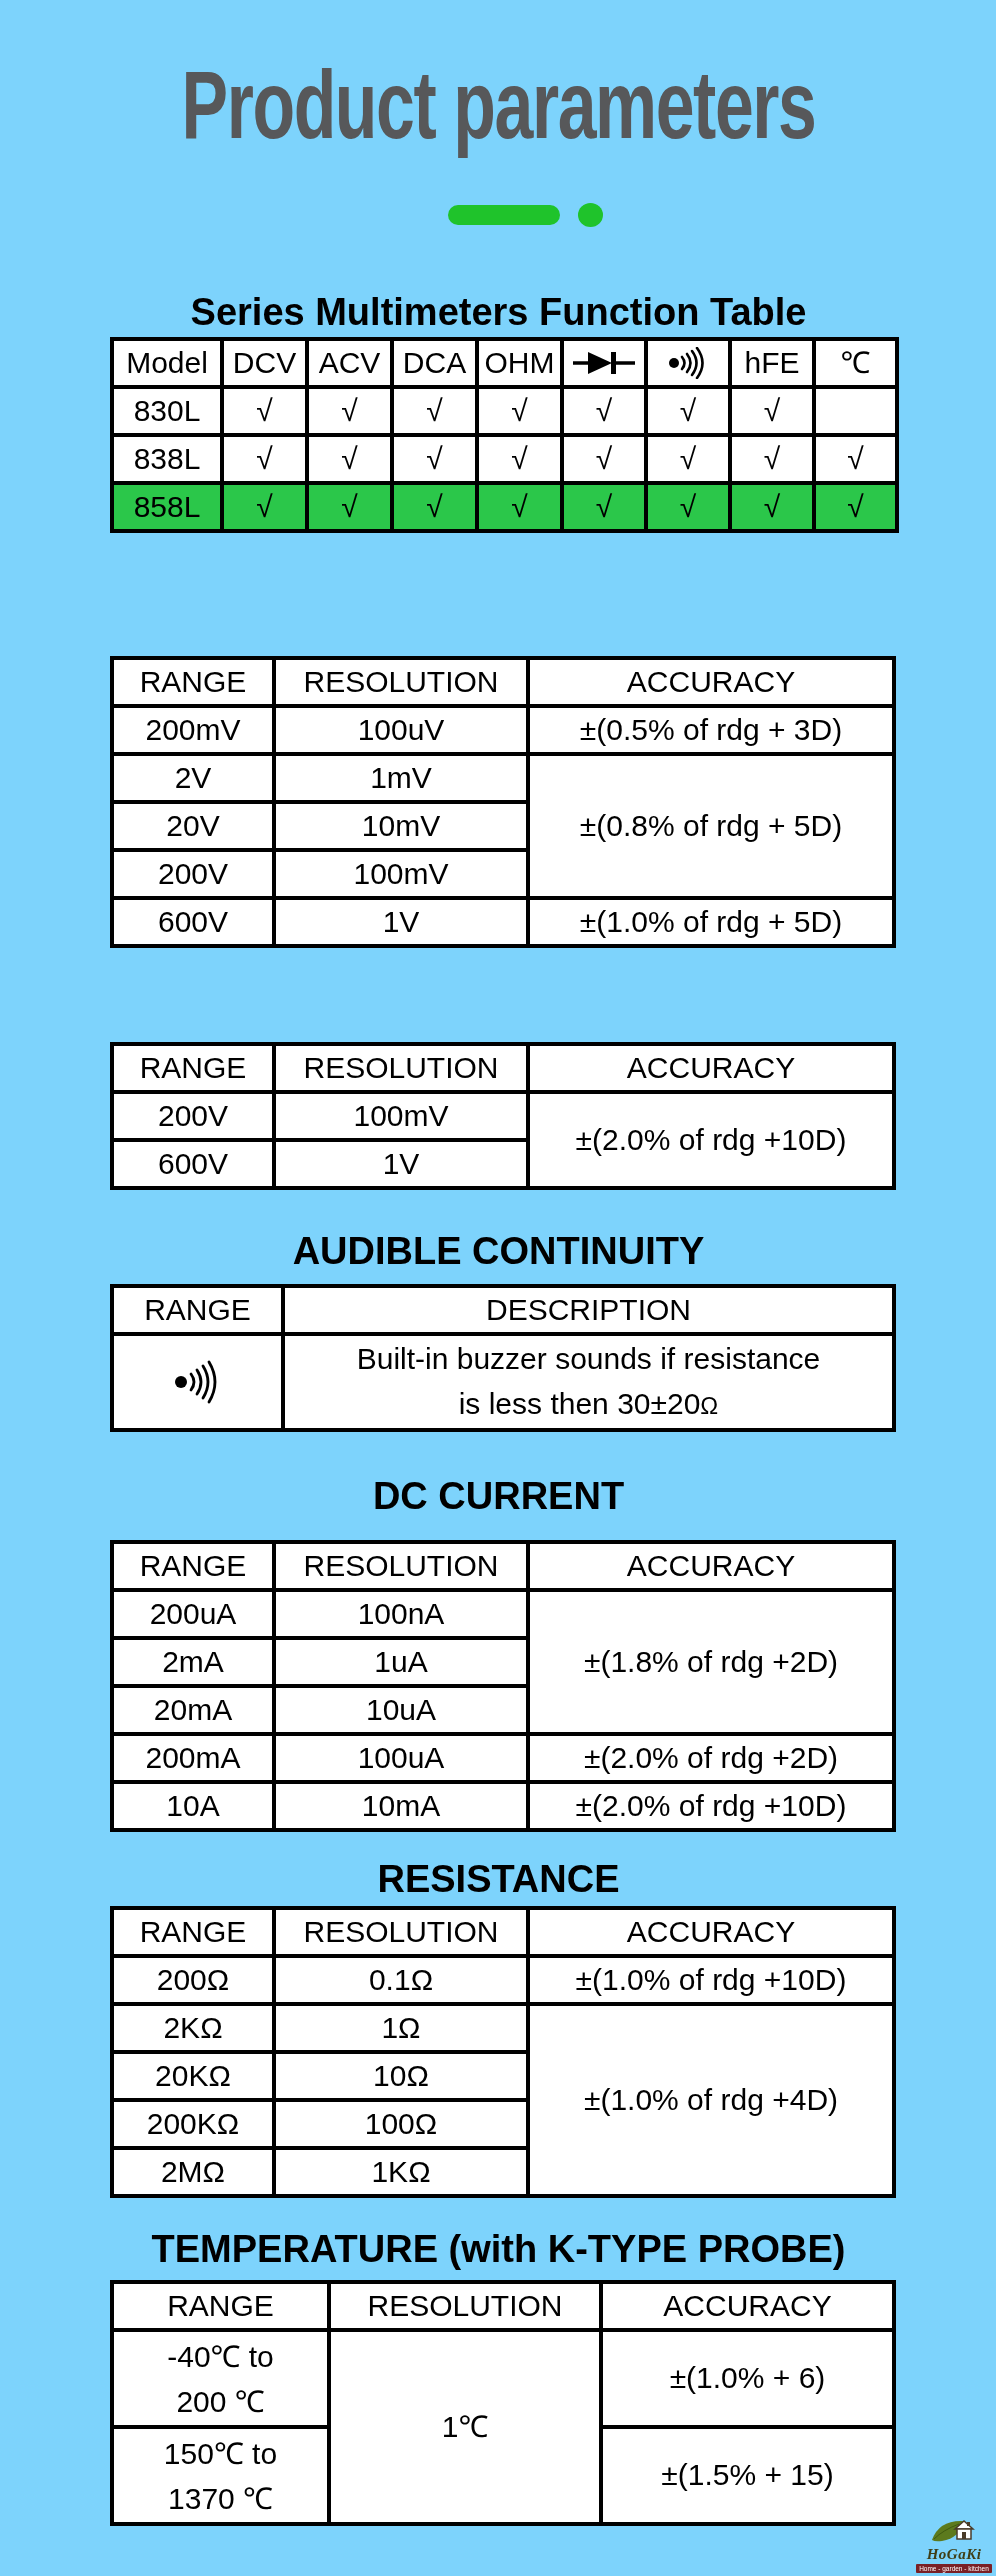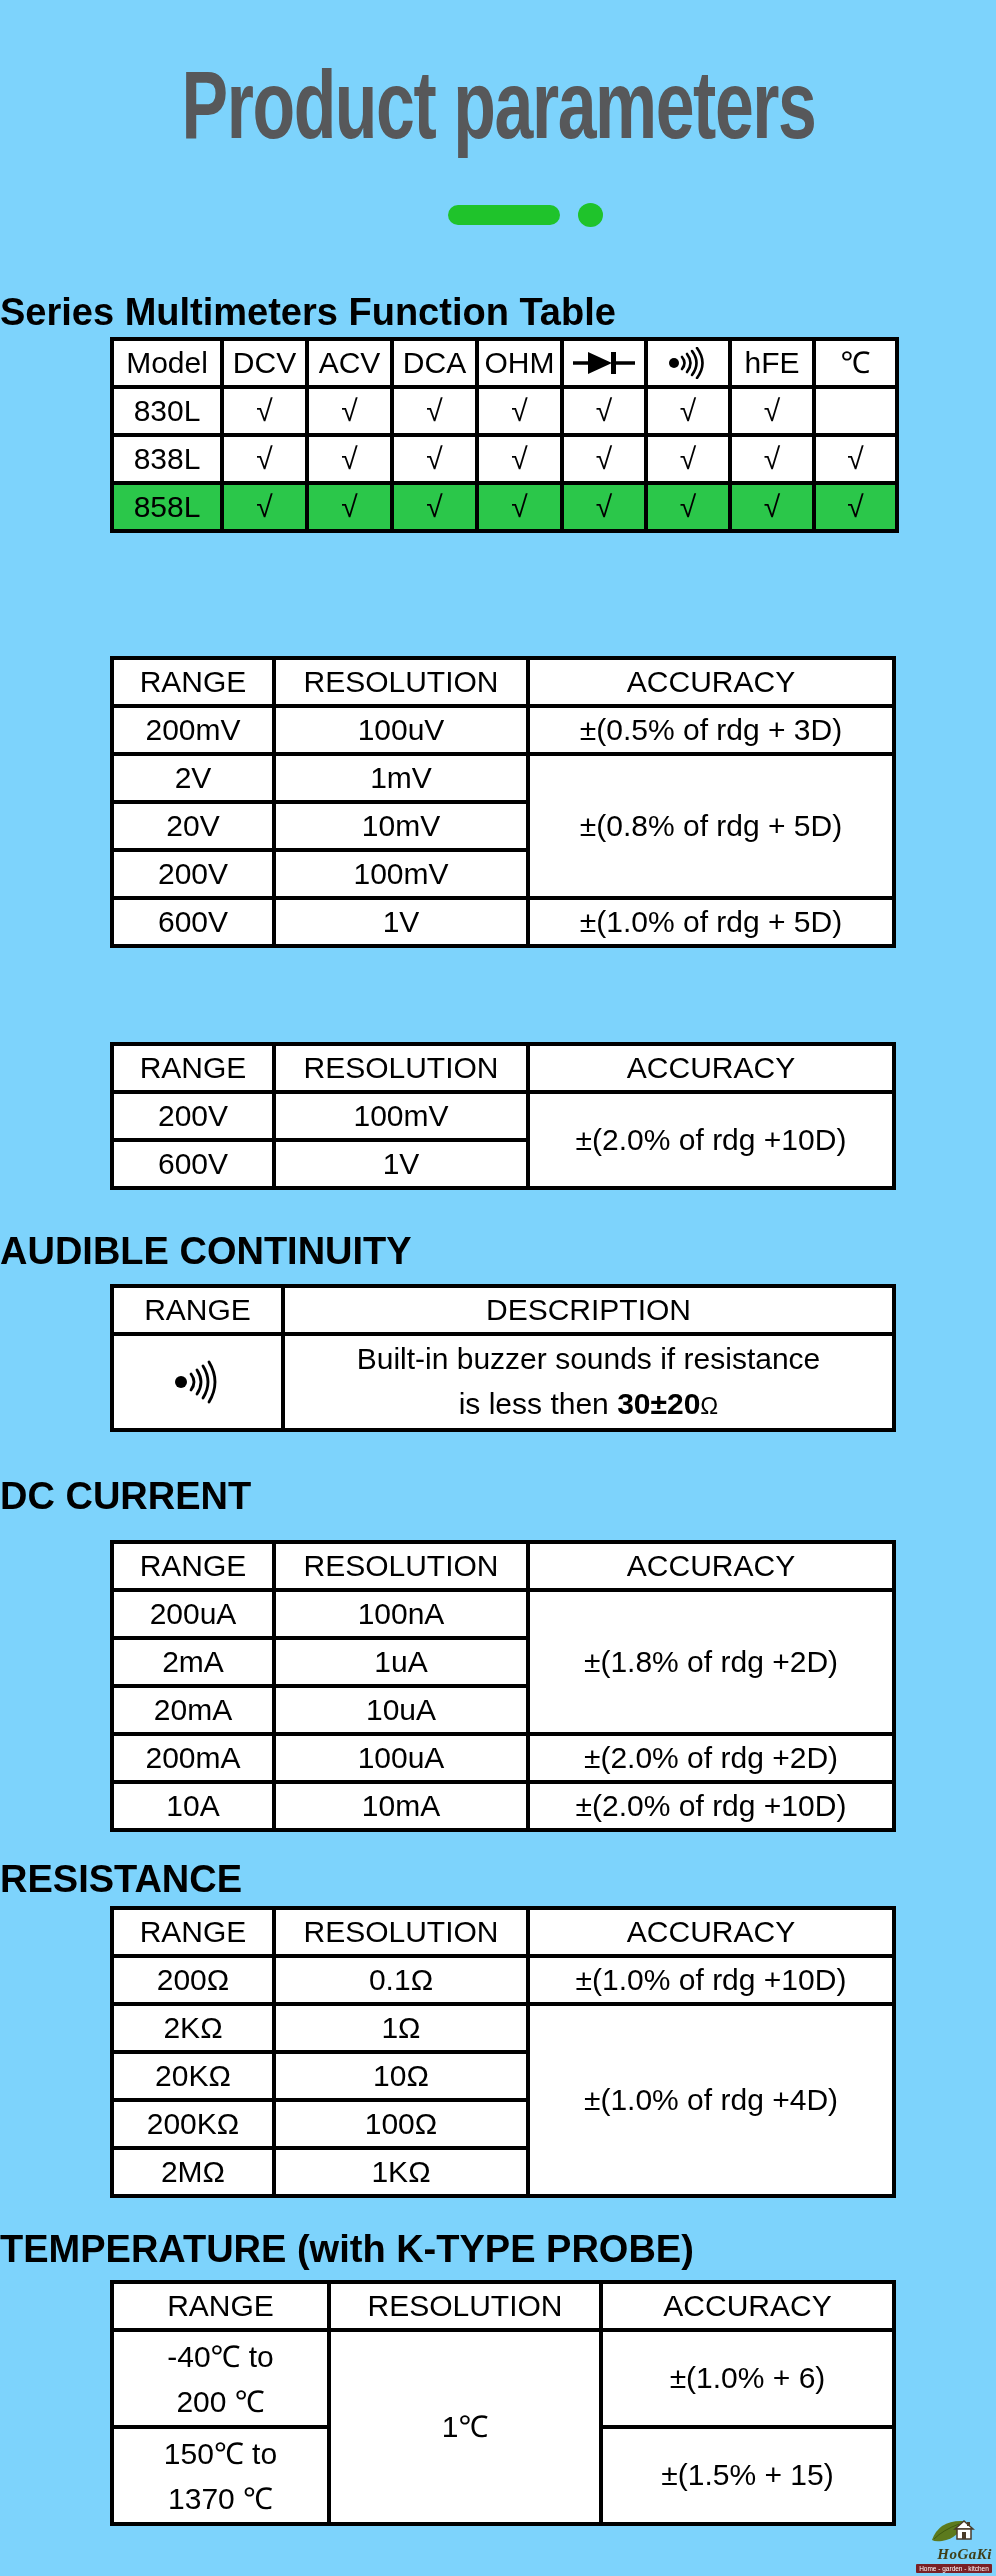--- a/index.html
+++ b/index.html
@@ -11,43 +11,43 @@
     font-size:97px;font-weight:bold;line-height:1.0;color:#57585a;
     transform:scaleX(0.72);letter-spacing:-2px;white-space:nowrap;}
 
   
   .deco{position:absolute;top:203px;left:0;width:997px;display:flex;
     justify-content:center;align-items:center;gap:18px;transform:translateX(27px);}
   .deco-dash{width:112px;height:20px;border-radius:10px;background:#1fc32b;}
   .deco-dot{width:25px;height:24px;border-radius:50%;background:#1fc32b;}
 
   
-  .sec-h{position:absolute;left:0;width:997px;text-align:left;font-size:38px;
+  .sec-h{position:absolute;left:0;width:997px;text-align:center;font-size:38px;
     font-weight:bold;line-height:44px;white-space:nowrap;color:#000;}
 
   
   .ptable{position:absolute;left:110px;width:783px;border-collapse:collapse;
     table-layout:fixed;background:#fff;}
   .ptable th,.ptable td{border:4px solid #000;text-align:center;vertical-align:middle;
     font-size:30px;font-weight:normal;padding:0;height:44px;line-height:1.15;}
   .check{font-size:32px;}
   tr.hl td{background:#2bc74a;}
   .h92 td{height:92px;}
   .h93 td{height:93px;}
   .two-line{line-height:45px;}
-  .bold{font-weight:bold;margin-top:24px;}
+  .bold{font-weight:normal;margin-top:24px;}
   .omega{font-size:24px;}
   .desc-cell{font-size:30px;}
 
   .icon-box{display:flex;justify-content:center;align-items:center;height:100%;}
 
   
   .logo{position:absolute;right:5px;bottom:3px;width:76px;text-align:center;line-height:1;}
   .logo-name{font-family:"Liberation Serif",serif;font-style:italic;font-weight:bold;
-    font-size:15px;color:#3f3e16;letter-spacing:0.5px;text-align:right;}
+    font-size:15px;color:#3f3e16;letter-spacing:0.5px;}
   .logo-banner{margin-top:2px;background:#7a2025;color:#fff;font-size:6.5px;
     line-height:9px;white-space:nowrap;border-radius:1px;}
 </style>
 </head>
 <body>
 
 <div class="page">
 
   <div class="main-title">Product parameters</div>
 

